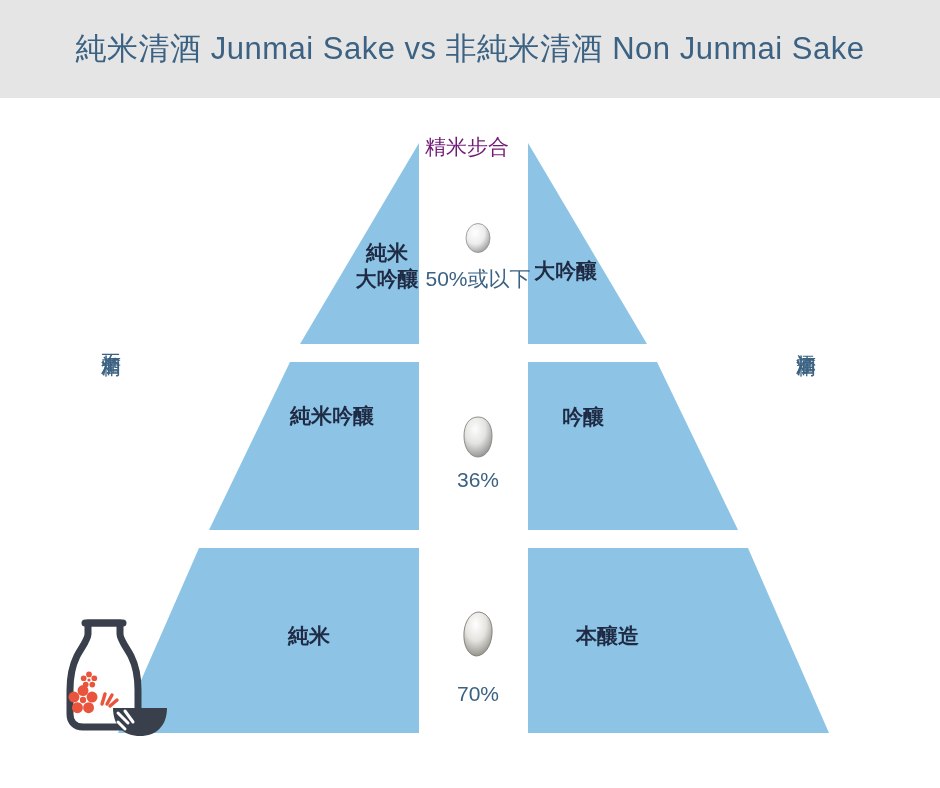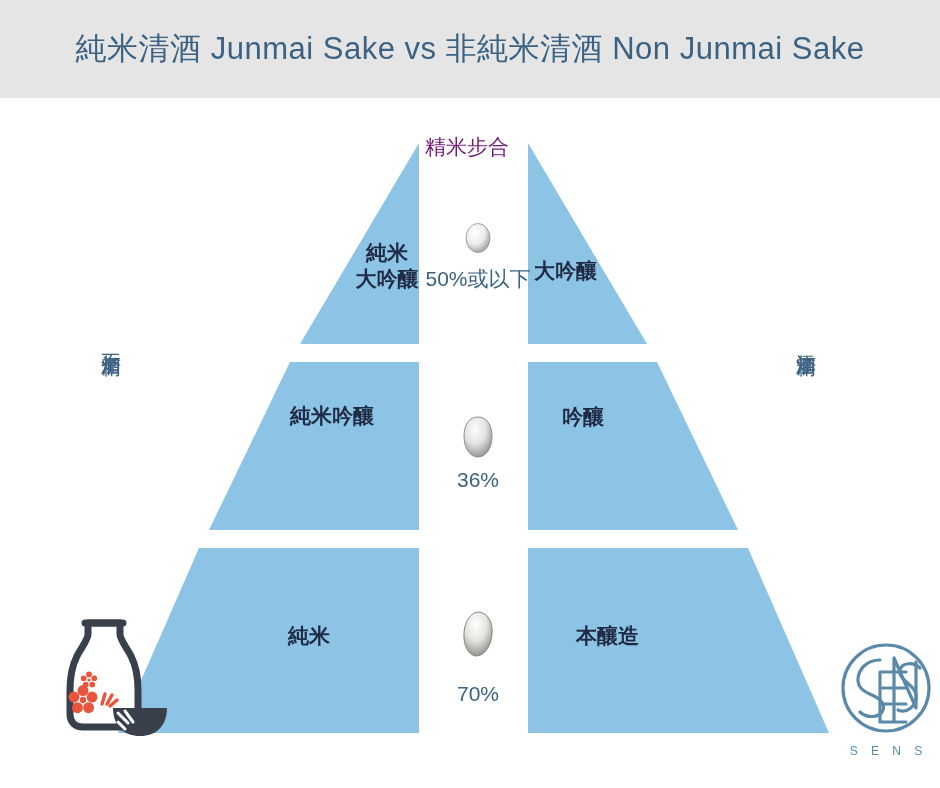--- a/index.html
+++ b/index.html
@@ -226,28 +226,14 @@
     </g>
 
     <path d="M58 98 L112 98 C112 116 101 126 85 126 C69 126 58 116 58 98 Z" fill="#3a3f4c"></path>
     <g stroke="#ffffff" stroke-width="3" stroke-linecap="round">
       <line x1="63" y1="103" x2="73" y2="113"></line>
       <line x1="63" y1="112" x2="70" y2="119"></line>
       <line x1="70" y1="101" x2="78" y2="112"></line>
     </g>
   </svg>
 
-  <div id="logo-wrap">
-    <svg id="logo-mark" width="100" height="100" viewBox="0 0 100 100">
-      <circle cx="50" cy="50" r="43" fill="none" stroke="#5b8aa8" stroke-width="3.2"></circle>
-
-      <path d="M44 22 C30 22 22 32 22 42 C22 52 32 55 38 58
-               C46 62 50 68 46 74 C42 80 30 80 24 74" fill="none" stroke="#5b8aa8" stroke-width="3.2" stroke-linecap="round"></path>
-
-      <path d="M44 34 L44 84 M44 34 L70 34 M44 50 L70 50 M44 66 L70 66 M44 84 L70 84" fill="none" stroke="#5b8aa8" stroke-width="3.2" stroke-linecap="round"></path>
-
-      <path d="M58 20 L58 82 M58 20 L80 70 M80 70 L80 24" fill="none" stroke="#5b8aa8" stroke-width="3.2" stroke-linecap="round"></path>
-      <path d="M84 30 C78 24 66 24 64 32 C62 42 78 46 80 56 C82 68 70 76 62 72" fill="none" stroke="#5b8aa8" stroke-width="3.2" stroke-linecap="round"></path>
-    </svg>
-    <div id="logo-text">S E N S</div>
-  </div>
 
 </div>
 
 </body></html>

